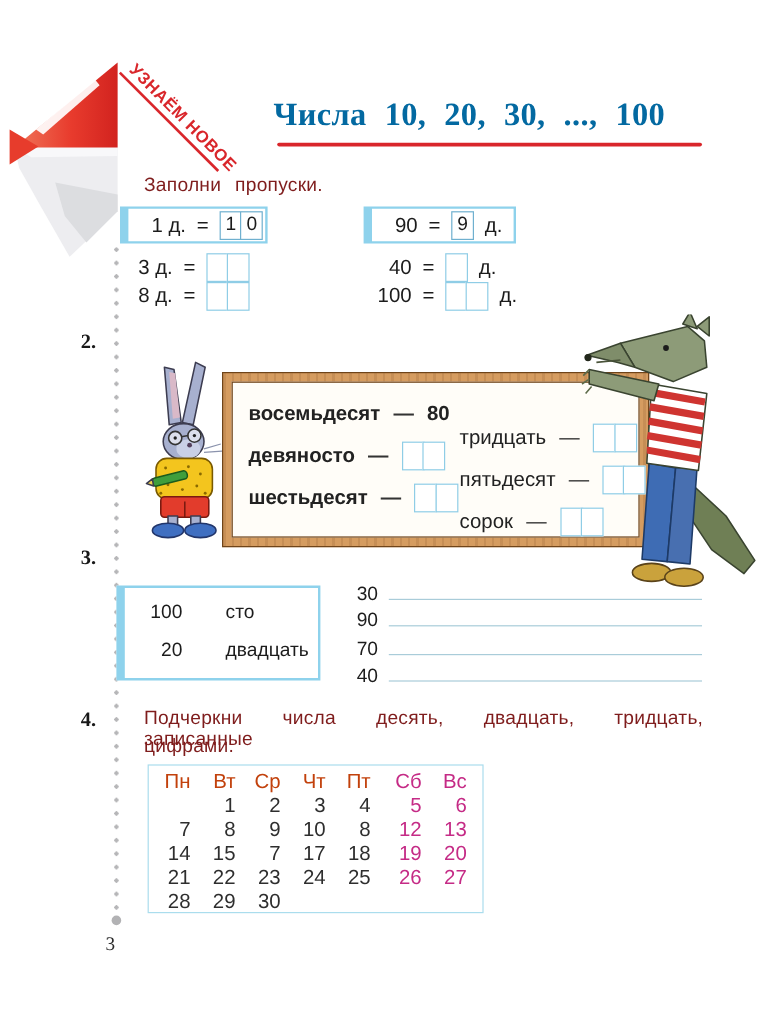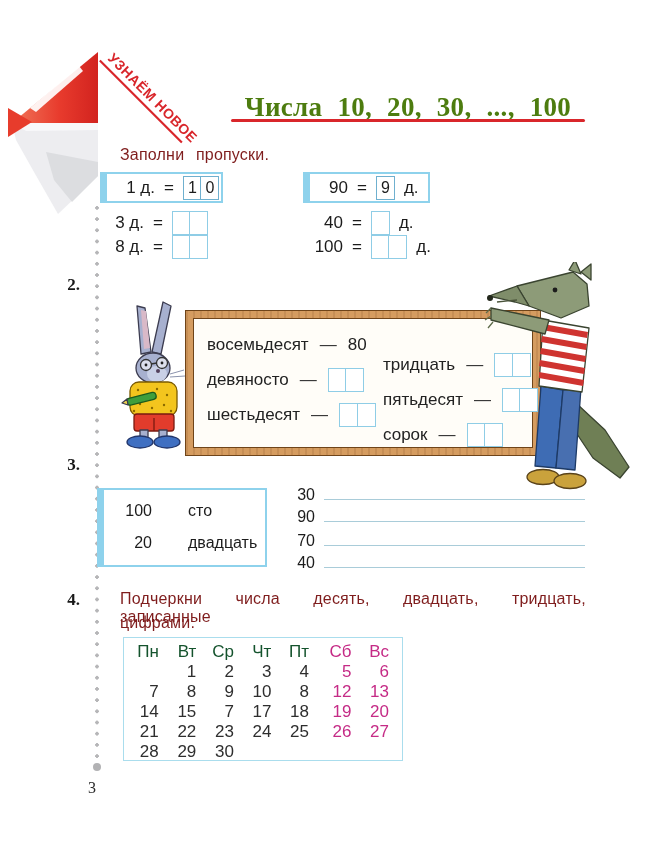--- a/index.html
+++ b/index.html
@@ -1,21 +1,21 @@
 <!DOCTYPE html>
 <html><head>
 <meta charset="utf-8">
 <style>
   html,body{margin:0;padding:0;background:#fff;}
   #page{position:relative;width:650px;height:848px;background:#fff;overflow:hidden;
         font-family:"Liberation Sans",sans-serif;color:#1c1c1c;}
 
   
-  #title{position:absolute;left:228px;top:80px;width:360px;text-align:center;
-         font:bold 27px "Liberation Serif",serif;color:#4d7c0f;word-spacing:8px;letter-spacing:.3px;margin-top:12px;}
+  #title{position:absolute;left:228px;top:80px;width:360px;
+         font:bold 27px "Liberation Serif",serif;color:#0369a1;word-spacing:8px;letter-spacing:.3px;}
   #title-rule{position:absolute;left:231px;top:119px;width:354px;height:2.5px;background:#d9262b;border-radius:2px;}
 
   
   #corner{position:absolute;left:0;top:0;z-index:5;pointer-events:none;}
 
   
   #dotrule{position:absolute;left:95px;top:206px;width:4px;height:556px;z-index:0;
      background-image:radial-gradient(circle at 2px 2px,#b6b6b8 1.6px,transparent 1.9px);
      background-size:4px 11.2px;background-repeat:repeat-y;}
   #dotrule-end{position:absolute;left:93px;top:763px;width:8px;height:8px;border-radius:50%;background:#b2b2b4;}
@@ -38,42 +38,42 @@
   .cell+.cell{margin-left:-1.6px;}
   .cell.filled{border-color:#6fb0cf;}
 
   
   #board{position:absolute;left:185px;top:310px;width:356px;height:146px;box-sizing:border-box;
          background:#d59c60;border:1.5px solid #6f4419;z-index:1;
          background-image:repeating-linear-gradient(90deg,rgba(120,70,30,.16) 0 2px,rgba(255,255,255,0) 2px 7px);}
   #board-inner{position:absolute;left:7px;top:7px;right:7px;bottom:7px;background:#fffdf8;
          border:1px solid #6f4419;}
   .bcol{position:absolute;top:8px;}
-  #bcol-left{left:13px;}
+  #bcol-left{left:13px;font-weight:bold;}
   #bcol-right{left:189px;margin-top:20px;}
   .brow{display:flex;align-items:center;height:35px;gap:11px;font-size:17px;color:#222;white-space:nowrap;}
   .bdash{color:#333;}
   .banswer{font-size:17px;}
   .char{position:absolute;z-index:4;}
 
   
   #ex3-box{left:97px;top:488px;width:170px;height:79px;}
   .wordrow{position:absolute;display:flex;align-items:baseline;font-size:16px;}
   .wordnum{display:inline-block;width:48px;text-align:right;}
   .wordtxt{margin-left:36px;}
   .wline{position:absolute;left:285px;width:300px;display:flex;align-items:baseline;font-size:16px;z-index:1;}
   .wnum{display:inline-block;width:30px;text-align:right;}
   .wrule{flex:1;margin-left:9px;border-bottom:1.7px solid #a9ccd9;height:15px;}
 
   
   #ex4-prompt1{text-align:justify;text-align-last:justify;}
   #calendar{position:absolute;left:123px;top:637px;width:280px;height:124px;box-sizing:border-box;
             border:1.6px solid #aadded;background:#fff;padding:3px 13px 0 5px;z-index:1;}
   #calendar table{border-collapse:collapse;width:100%;}
-  #calendar th{font-weight:normal;color:#14532d;font-size:17px;text-align:right;height:21px;padding:0;}
+  #calendar th{font-weight:normal;color:#c2410c;font-size:17px;text-align:right;height:21px;padding:0;}
   #calendar td{color:#2e2e2e;font-size:17px;text-align:right;height:19.5px;padding:0;}
   #calendar .wk{color:#c52b86;}
 
   #pagenum{position:absolute;left:88px;top:779px;font:16px "Liberation Serif",serif;color:#2b2b2b;}
 </style>
 </head>
 <body>
 
 <div id="page">
 

